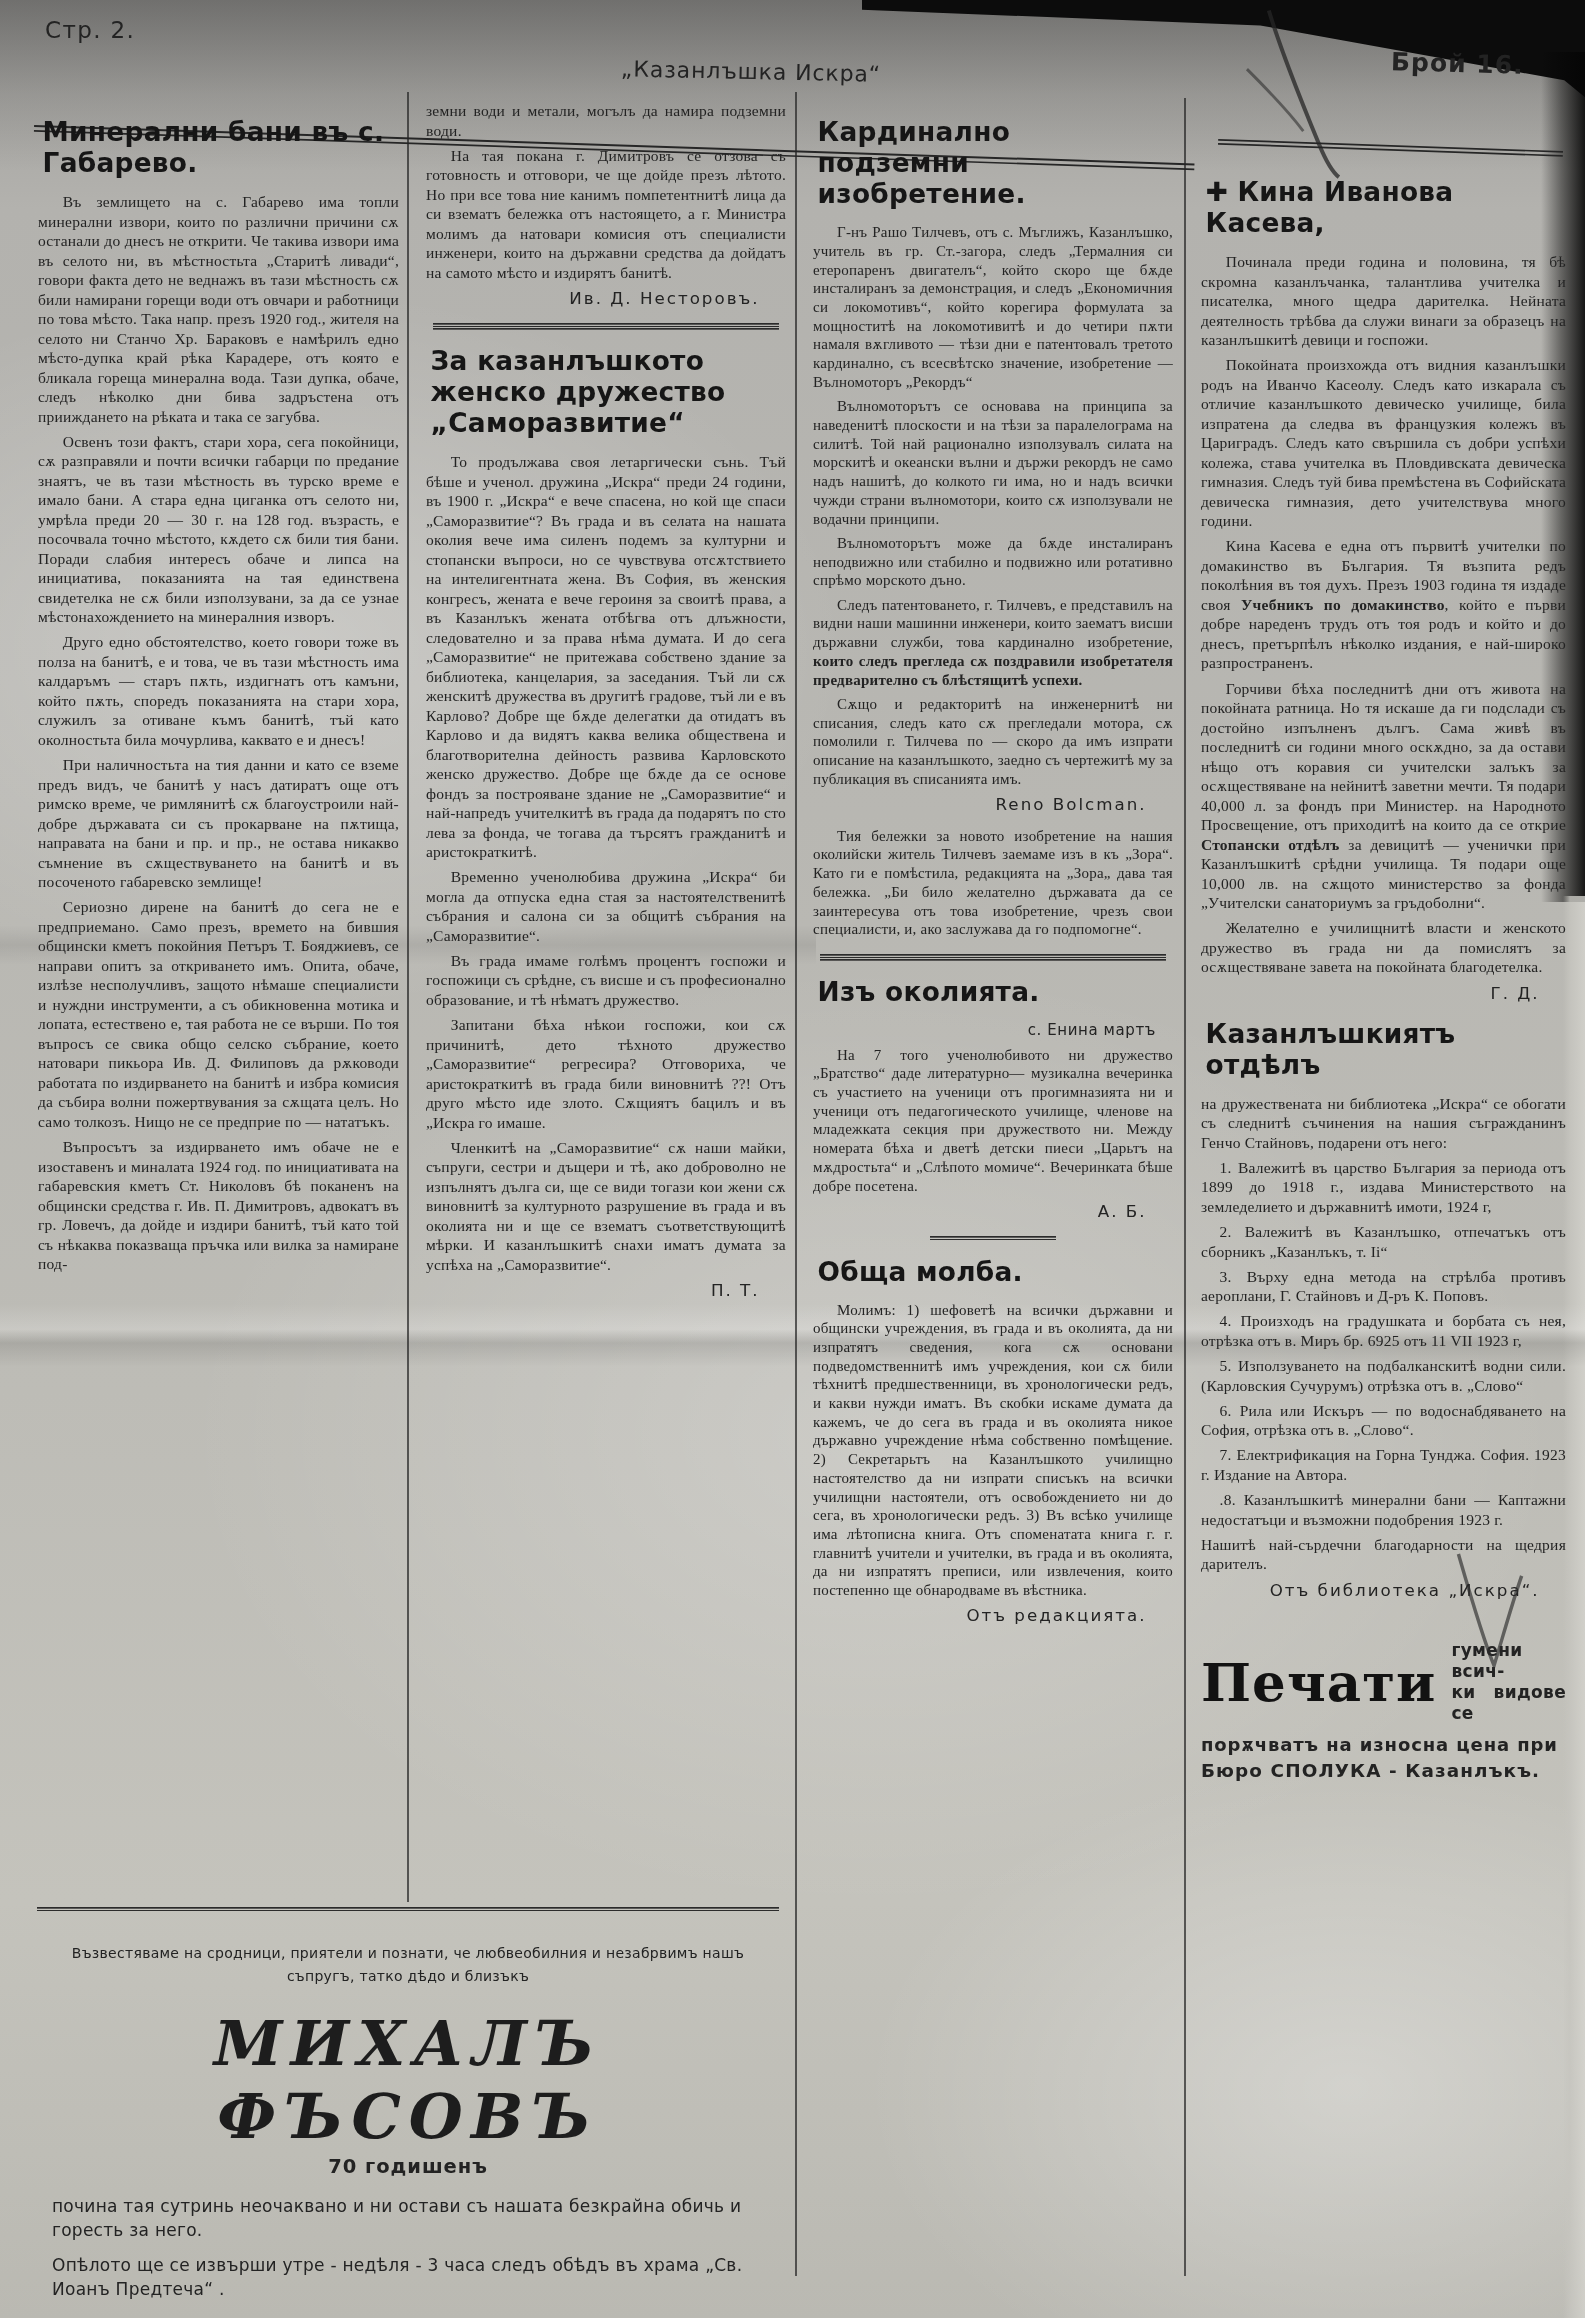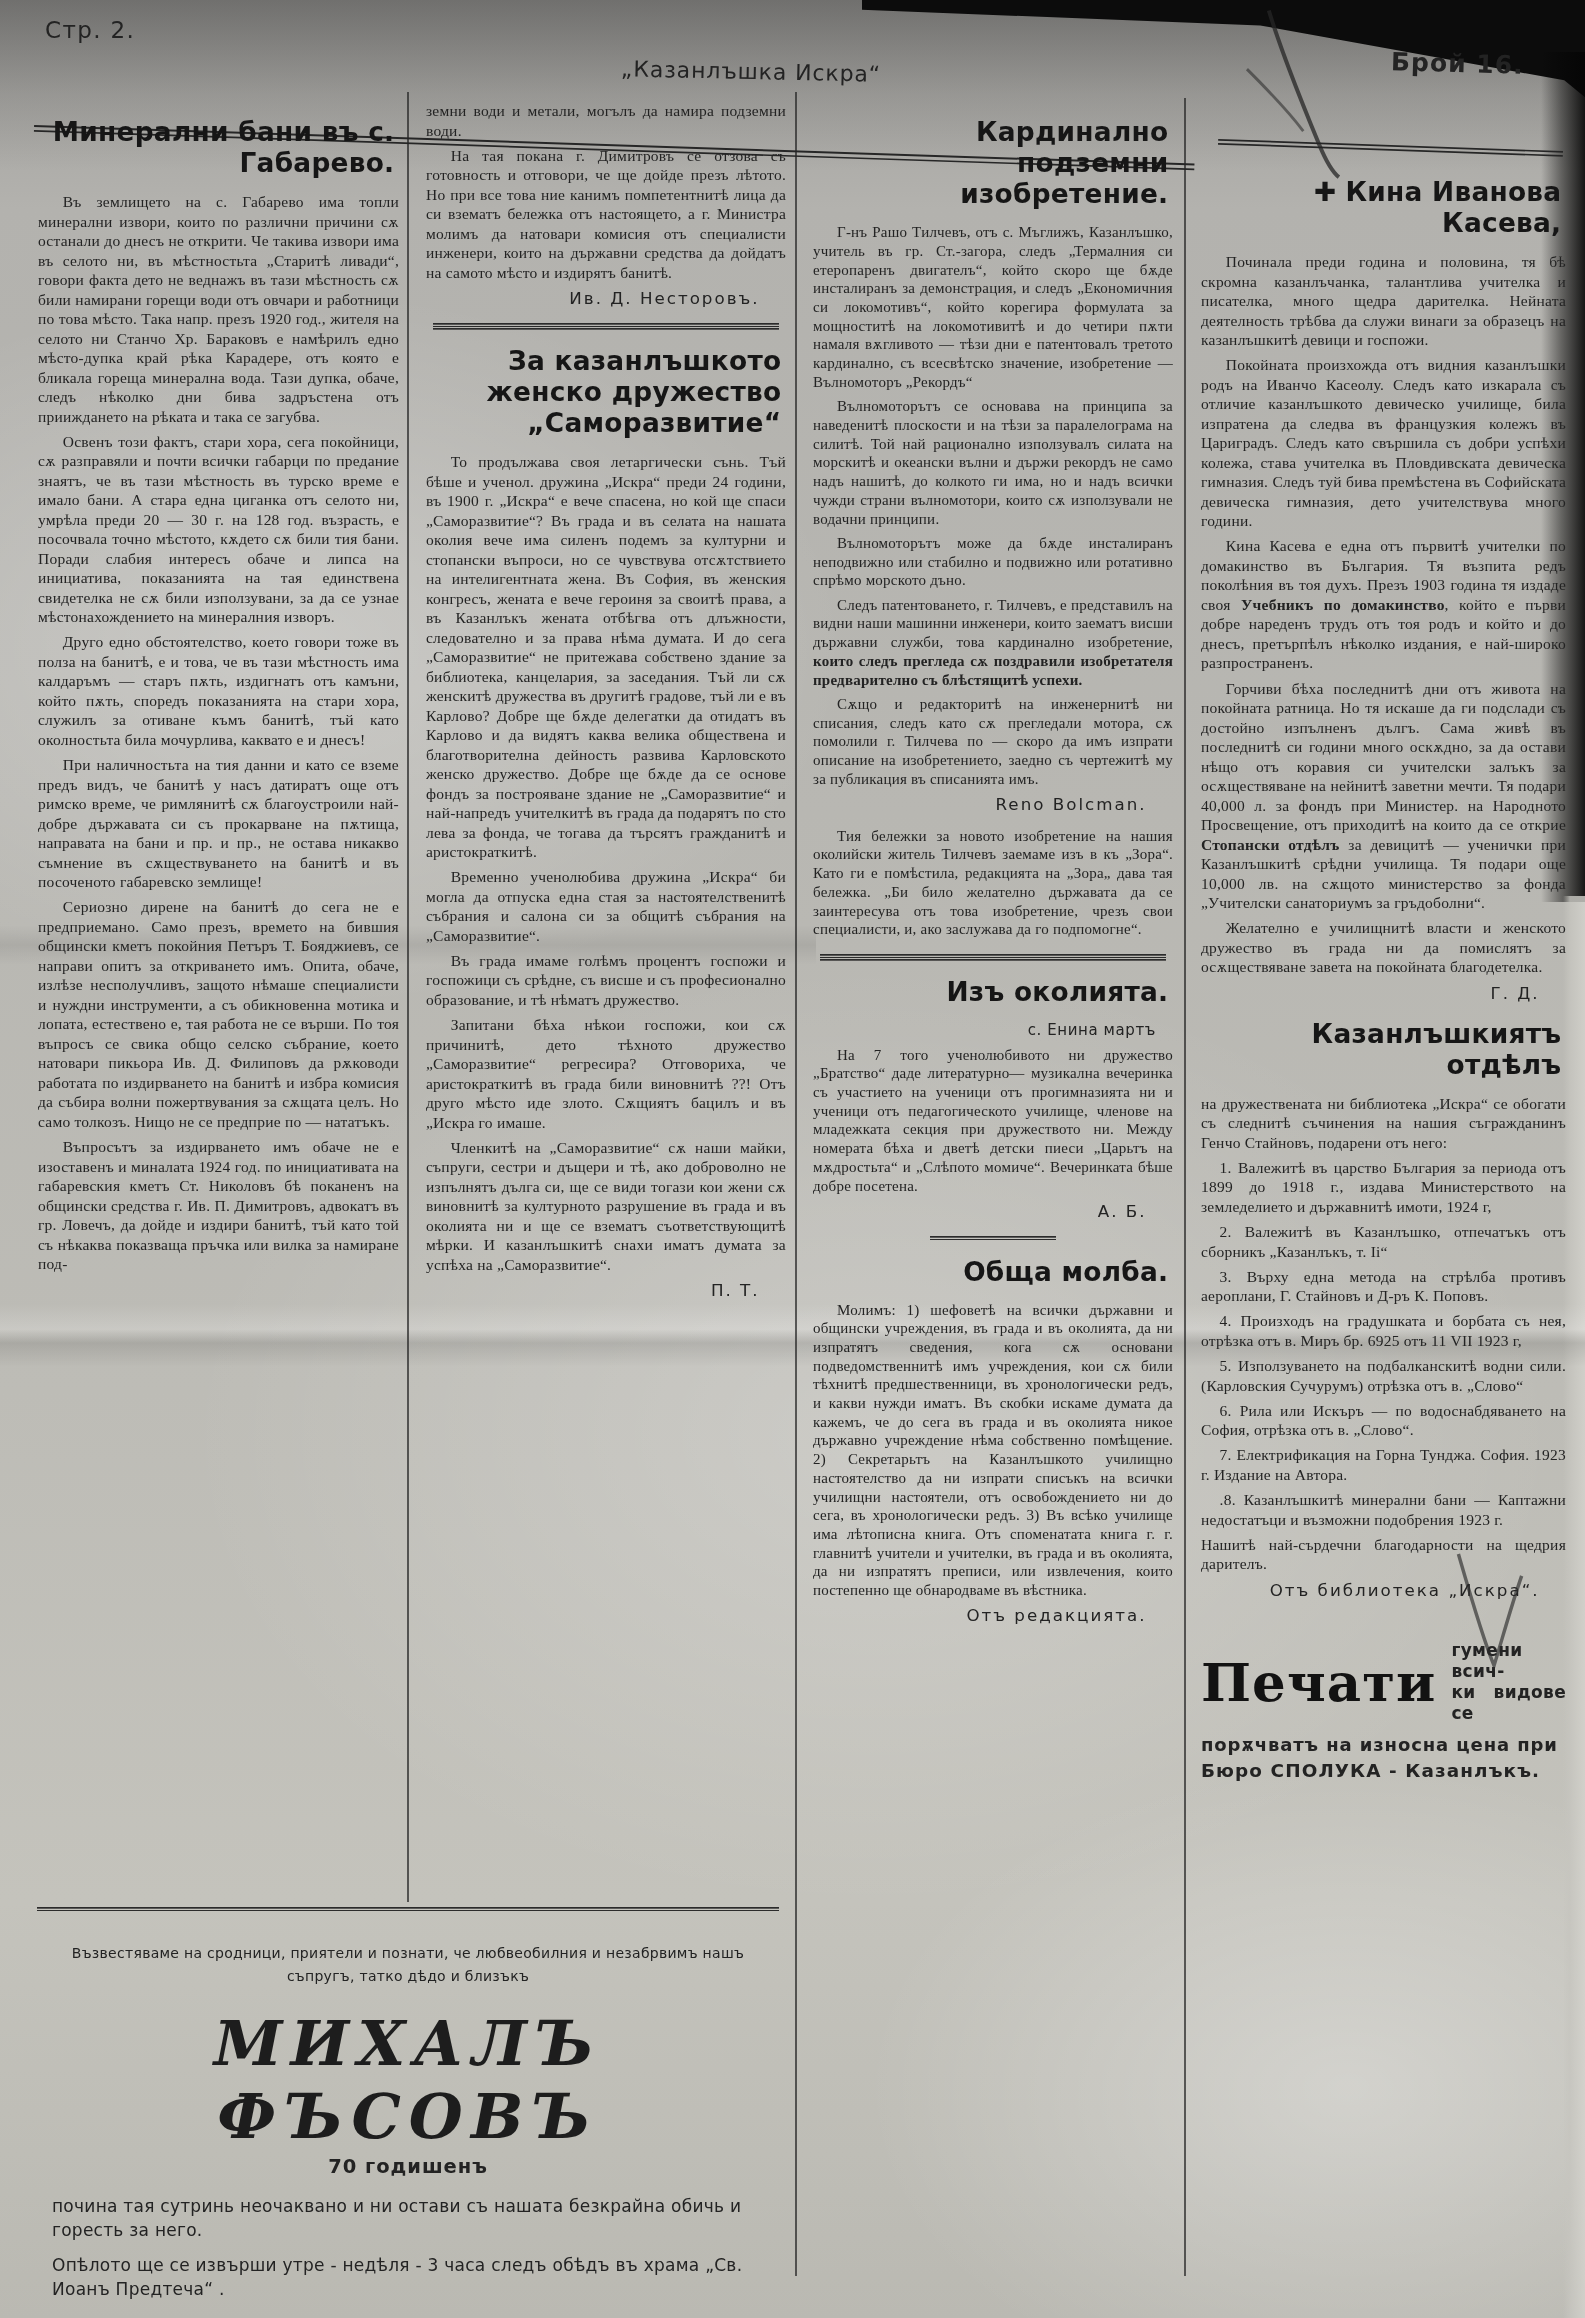--- a/index.html
+++ b/index.html
@@ -37,21 +37,21 @@
   .col{position:absolute;top:101px;overflow:hidden;text-align:justify;}
   .col-1{left:38px;width:361px;height:1799px;}
   .col-2{left:426px;width:360px;height:1799px;}
   .col-3{left:813px;width:360px;height:2166px;font-size:15px;}
   .col-4{left:1201px;width:365px;height:2166px;padding-top:60px;}
   .vrule{position:absolute;width:1.7px;background:rgba(35,35,35,.7);}
   .vrule-a{left:407px;top:92px;height:1810px;}
   .vrule-b{left:795px;top:92px;height:2184px;}
   .vrule-c{left:1184px;top:98px;height:2178px;}
 
-  .blk-heading{font-size:26.4px;font-weight:bold;text-align:right;line-height:1.18;margin:15px 4.6px 13.8px;letter-spacing:.01em;color:#161616;}
+  .blk-heading{font-size:26.4px;font-weight:bold;text-align:left;line-height:1.18;margin:15px 4.6px 13.8px;letter-spacing:.01em;color:#161616;}
   .blk-para{font-size:15.5px;line-height:19.5px;margin:0 0 5.7px;text-indent:1.6em;letter-spacing:.015em;font-family:Liberation Serif, serif;}
   .col-3 .blk-para{font-size:15px;line-height:18.7px;}
   .blk-lead{text-indent:0;}
   .blk-list{text-indent:1.2em;}
   .blk-para b{font-weight:bold;}
   .blk-signature{font-size:16.7px;text-align:right;padding-right:26.4px;margin:4.6px 0 12.6px;letter-spacing:.12em;}
   .blk-dateline{font-size:15px;text-align:right;padding-right:17px;margin:0 0 6.9px;letter-spacing:.04em;}
   .blk-rule{margin:15px auto;}
   .rule-triple{width:96%;height:6.9px;
     background:linear-gradient(#2b2b2b,#2b2b2b) 0 0/100% 1.7px no-repeat,linear-gradient(#2b2b2b,#2b2b2b) 0 2.9px/100% 1.1px no-repeat,linear-gradient(#2b2b2b,#2b2b2b) 0 5.2px/100% 1.7px no-repeat;}
@@ -119,21 +119,21 @@
       <p class="blk-para"><span>Запитани бѣха нѣкои госпожи, кои сѫ причинитѣ, дето тѣхното дружество „Саморазвитие“ регресира? Отговориха, че аристократкитѣ въ града били виновнитѣ ??! Отъ друго мѣсто иде злото. Сѫщиятъ бацилъ и въ „Искра го имаше.</span></p>
       <p class="blk-para"><span>Членкитѣ на „Саморазвитие“ сѫ наши майки, съпруги, сестри и дъщери и тѣ, ако доброволно не изпълнятъ дълга си, ще се види тогази кои жени сѫ виновнитѣ за културното разрушение въ града и въ околията ни и ще се взематъ съответствующитѣ мѣрки. И казанлъшкитѣ снахи иматъ думата за успѣха на „Саморазвитие“.</span></p>
       <div class="blk-signature"><span>П.  Т.</span></div>
     </div>
   <div class="col col-3">
       <div class="blk-heading"><span>Кардинално подземни изобретение.</span></div>
       <p class="blk-para"><span>Г-нъ Рашо Тилчевъ, отъ с. Мъглижъ, Казанлъшко, учитель въ гр. Ст.-загора, следъ „Термалния си етеропаренъ двигателъ“, който скоро ще бѫде инсталиранъ за демонстрация, и следъ „Економичния си локомотивъ“, който корегира формулата за мощноститѣ на локомотивитѣ и до четири пѫти намаля вѫгливото — тѣзи дни е патентовалъ третото кардинално, съ всесвѣтско значение, изобретение — Вълномоторъ „Рекордъ“</span></p>
       <p class="blk-para"><span>Вълномоторътъ се основава на принципа за наведенитѣ плоскости и на тѣзи за паралелограма на силитѣ. Той най рационално използувалъ силата на морскитѣ и океански вълни и държи рекордъ не само надъ нашитѣ, до колкото ги има, но и надъ всички чужди страни вълномотори, които сѫ използували не водачни принципи.</span></p>
       <p class="blk-para"><span>Вълномоторътъ може да бѫде инсталиранъ неподвижно или стабилно и подвижно или ротативно спрѣмо морското дъно.</span></p>
       <p class="blk-para"><span>Следъ патентоването, г. Тилчевъ, е представилъ на видни наши машинни инженери, които заематъ висши държавни служби, това кардинално изобретение, </span><b>които следъ прегледа сѫ поздравили изобретателя предварително съ блѣстящитѣ успехи.</b></p>
-      <p class="blk-para"><span>Сѫщо и редакторитѣ на инженернитѣ ни списания, следъ като сѫ прегледали мотора, сѫ помолили г. Тилчева по — скоро да имъ изпрати описание на изобретението, заедно съ чертежитѣ му за публикация въ списанията имъ.</span></p>
+      <p class="blk-para"><span>Сѫщо и редакторитѣ на инженернитѣ ни списания, следъ като сѫ прегледали мотора, сѫ помолили г. Тилчева по — скоро да имъ изпрати описание на казанлъшкото, заедно съ чертежитѣ му за публикация въ списанията имъ.</span></p>
       <div class="blk-signature"><span>Reno Bolcman.</span></div>
       <p class="blk-para"><span>Тия бележки за новото изобретение на нашия околийски житель Тилчевъ заемаме изъ в къ „Зора“. Като ги е помѣстила, редакцията на „Зора„ дава тая бележка. „Би било желателно държавата да се заинтересува отъ това изобретение, чрезъ свои специалисти, и, ако заслужава да го подпомогне“.</span></p>
       <div class="blk-rule rule-triple"></div>
       <div class="blk-heading"><span>Изъ околията.</span></div>
       <div class="blk-dateline"><span>с. Енина мартъ</span></div>
       <p class="blk-para"><span>На 7 того ученолюбивото ни дружество „Братство“ даде литературно— музикална вечеринка съ участието на ученици отъ прогимназията ни и ученици отъ педагогическото училище, членове на младежката секция при дружеството ни. Между номерата бѣха и дветѣ детски пиеси „Царьтъ на мѫдростьта“ и „Слѣпото момиче“. Вечеринката бѣше добре посетена.</span></p>
       <div class="blk-signature"><span>А.  Б.</span></div>
       <div class="blk-rule rule-double"></div>
       <div class="blk-heading"><span>Обща молба.</span></div>
       <p class="blk-para"><span>Молимъ: 1) шефоветѣ на всички държавни и общински учреждения, въ града и въ околията, да ни изпратятъ сведения, кога сѫ основани подведомственнитѣ имъ учреждения, кои сѫ били тѣхнитѣ предшественници, въ хронологически редъ, и какви нужди иматъ. Въ скобки искаме думата да кажемъ, че до сега въ града и въ околията никое държавно учреждение нѣма собственно помѣщение. 2) Секретарьтъ на Казанлъшкото училищно настоятелство да ни изпрати списъкъ на всички училищни настоятели, отъ освобождението ни до сега, въ хронологически редъ. 3) Въ всѣко училище има лѣтописна книга. Отъ споменатата книга г. г. главнитѣ учители и учителки, въ града и въ околията, да ни изпратятъ преписи, или извлечения, които постепенно ще обнародваме въ вѣстника.</span></p>

